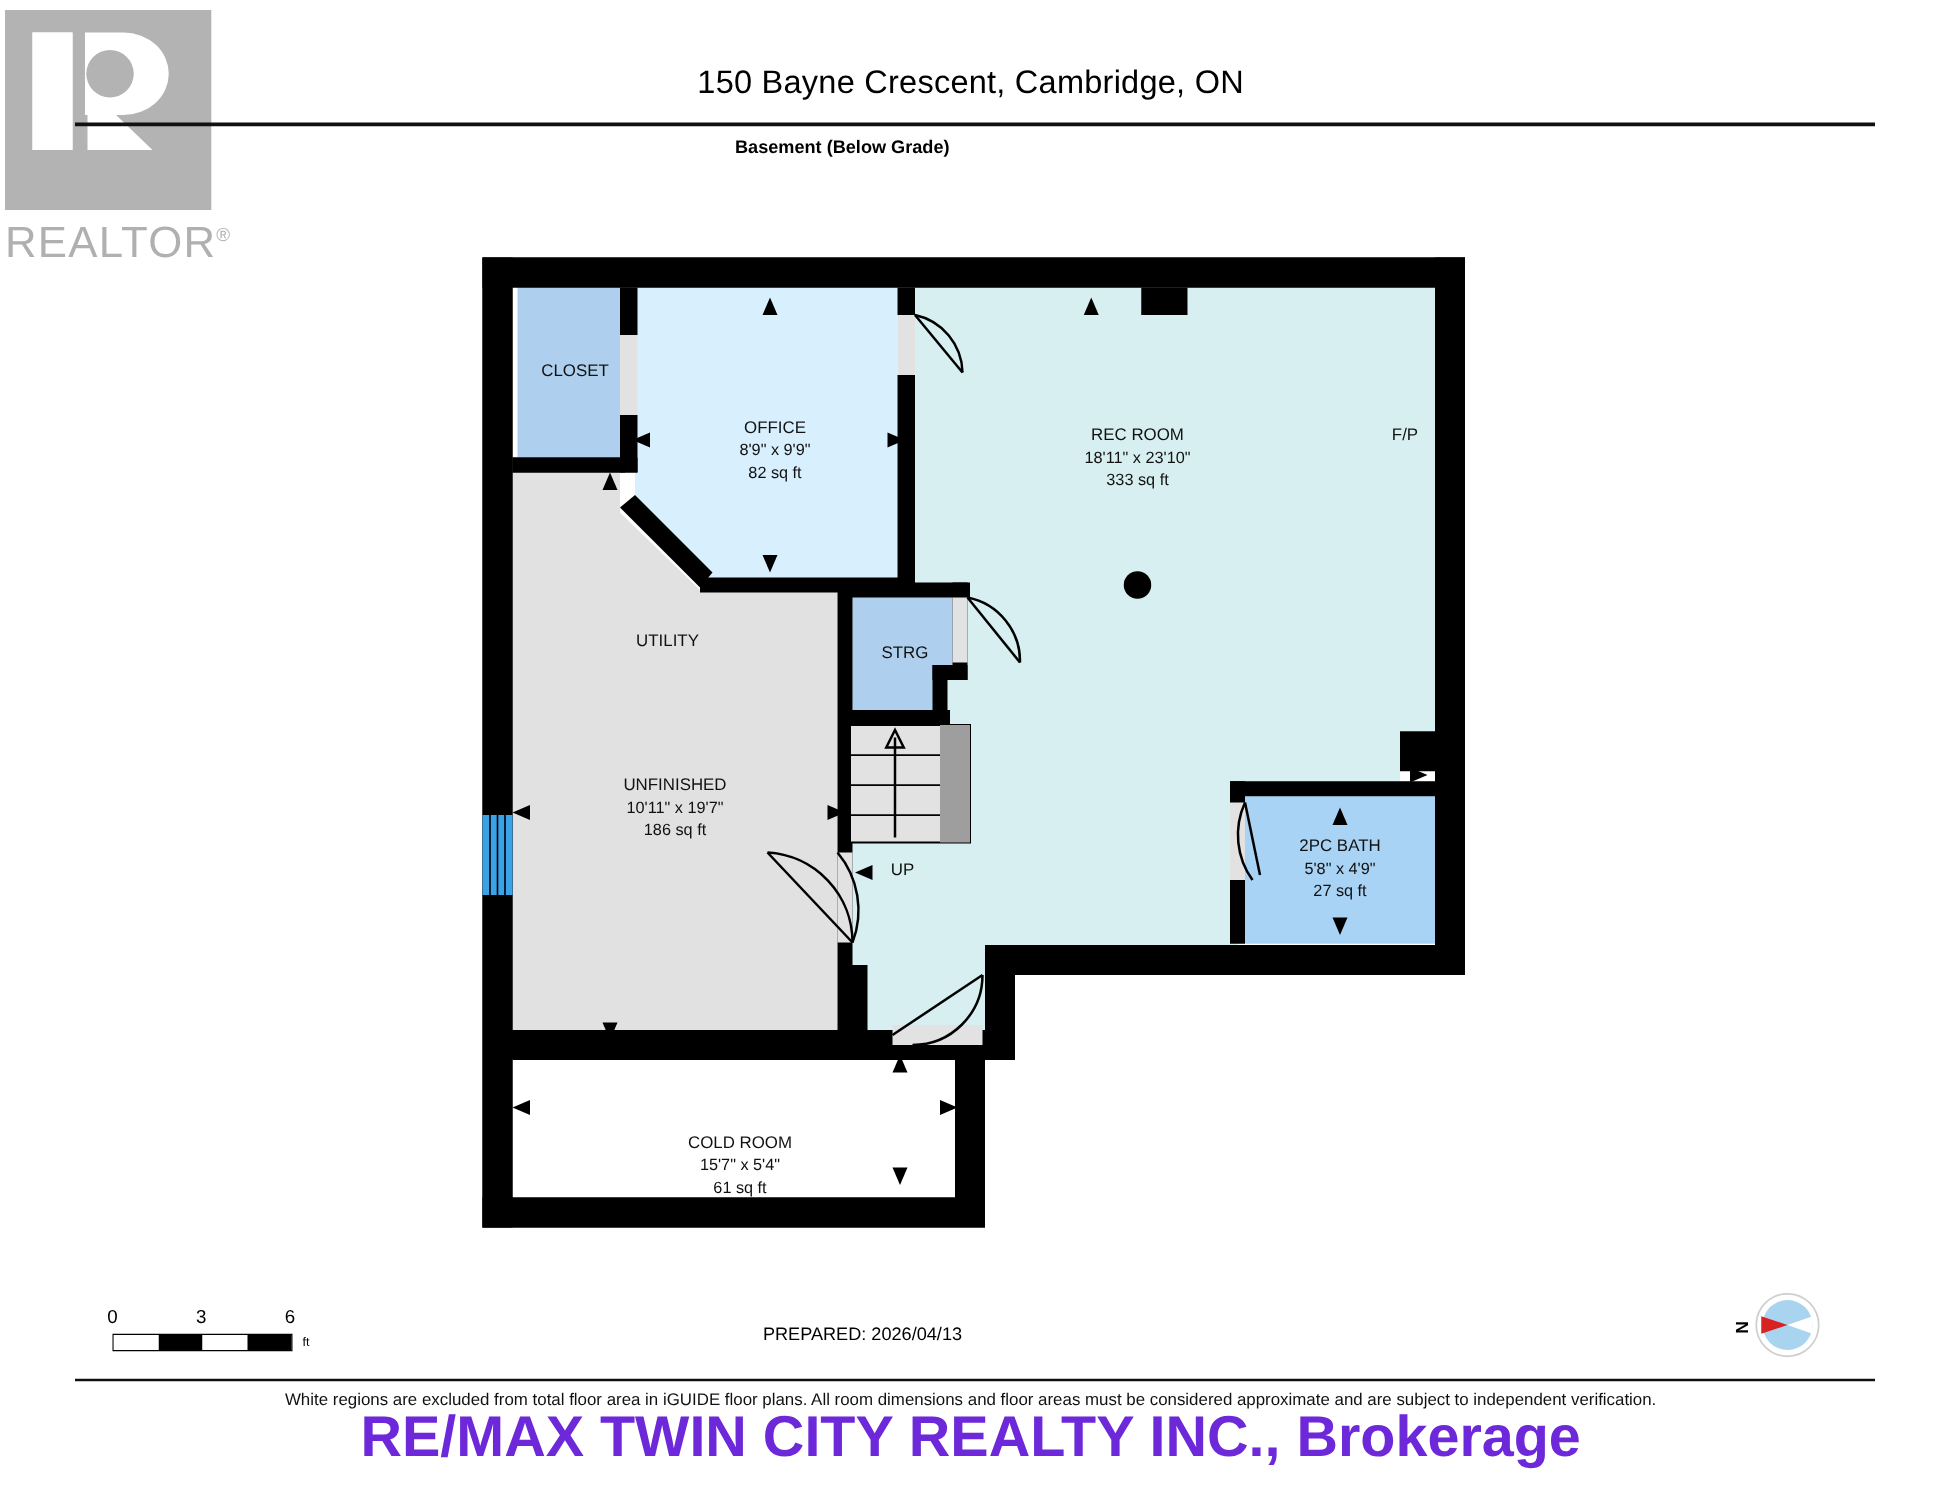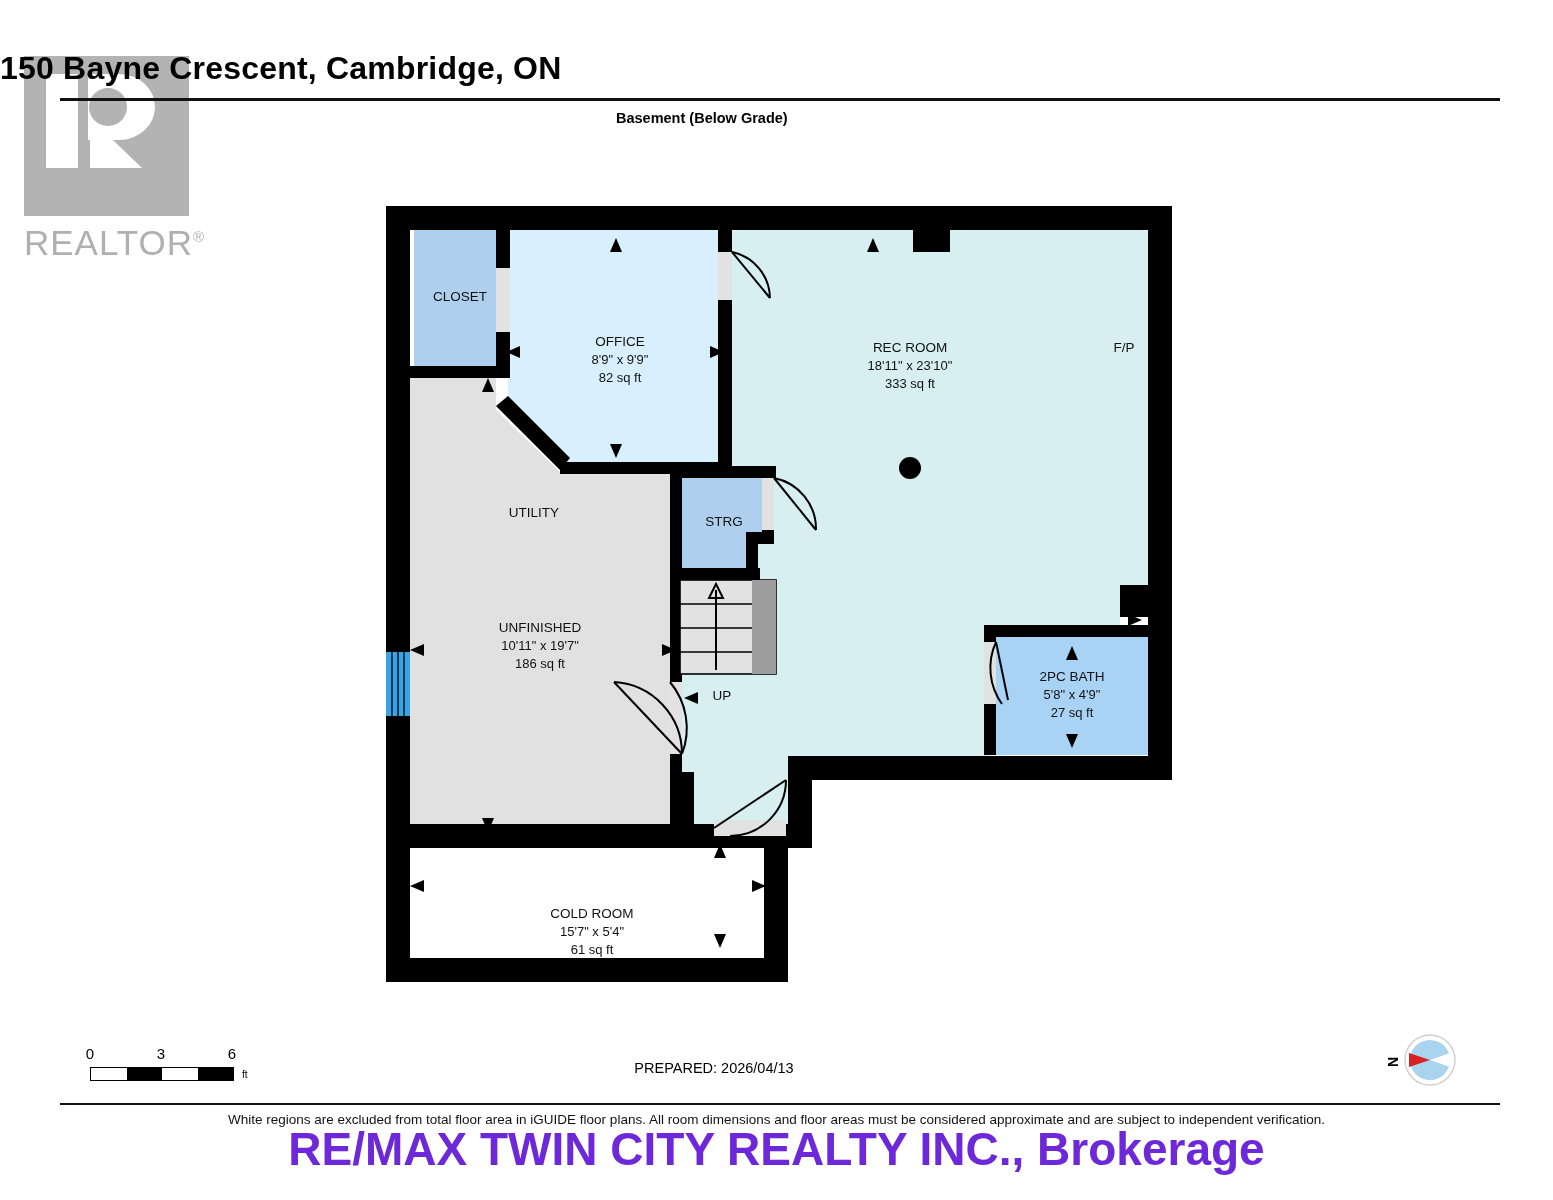--- a/index.html
+++ b/index.html
@@ -1,52 +1,52 @@
 <!DOCTYPE html>
 <html><head>
 <meta charset="utf-8">
 <style>
   html,body{margin:0;padding:0;background:#ffffff;}
   body{width:1553px;height:1200px;position:relative;overflow:hidden;
        font-family:"Liberation Sans","DejaVu Sans",sans-serif;color:#000;}
 
   
-  #realtor-logo{position:absolute;left:24px;top:8px;width:190px;height:200px;margin-top:48px;}
+  #realtor-logo{position:absolute;left:4px;top:8px;width:190px;height:200px;}
   #realtor-mark{position:absolute;left:0;top:0;width:165px;height:160px;background:#b3b3b3;}
   #realtor-word{position:absolute;left:0;top:162px;width:190px;
       font-size:35px;letter-spacing:1px;color:#b0b0b0;line-height:38px;font-weight:400;}
   #realtor-word sup{font-size:15px;vertical-align:super;}
 
   
-  #page-title{position:absolute;left:0;top:50px;width:1553px;text-align:left;
-      font-size:32px;font-weight:bold;letter-spacing:.2px;}
+  #page-title{position:absolute;left:0;top:50px;width:1553px;text-align:center;
+      font-size:26px;font-weight:normal;letter-spacing:.2px;}
   #title-rule{position:absolute;left:60px;top:98px;width:1440px;height:3px;background:#111;}
 
   #summary{position:absolute;left:588px;top:110px;width:700px;}
   #summary-row{display:flex;align-items:flex-start;}
-  #summary-label{font-size:14.5px;font-weight:bold;white-space:nowrap;padding-right:16px;margin-left:28px;}
+  #summary-label{font-size:14.5px;font-weight:bold;white-space:nowrap;padding-right:16px;}
   #summary-values{font-size:14.5px;line-height:25px;}
 
   
   #floorplan{position:absolute;left:380px;top:200px;width:800px;height:800px;text-align:right;}
 
   .rm-label{font-family:"Liberation Sans","DejaVu Sans",sans-serif;
       font-size:13.5px;fill:#111;text-anchor:middle;}
   .rm-sub{font-family:"Liberation Sans","DejaVu Sans",sans-serif;
       font-size:13px;fill:#111;text-anchor:middle;}
 
   
   #scalebar{position:absolute;left:80px;top:1045px;width:200px;height:50px;}
   .sb-num{position:absolute;top:0;font-size:15px;transform:translateX(-50%);}
   #sb-track{position:absolute;left:10px;top:22px;width:142px;height:12px;
       border:1.5px solid #000;display:flex;}
   #sb-track div{height:100%;}
   #sb-ft{position:absolute;left:162px;top:24px;font-size:10px;}
 
-  #prepared{position:absolute;left:0;top:1060px;width:1380px;text-align:center;font-size:14.5px;margin-left:24px;}
+  #prepared{position:absolute;left:0;top:1060px;width:1380px;text-align:center;font-size:14.5px;}
 
   #compass{position:absolute;left:1388px;top:1032px;width:70px;height:56px;}
   #compass-n{position:absolute;left:0;top:22px;font-size:14px;font-weight:bold;
       transform:rotate(-90deg);transform-origin:center;}
 
   #footer-rule{position:absolute;left:60px;top:1103px;width:1440px;height:2px;background:#111;}
   #disclaimer{position:absolute;left:0;top:1112px;width:1553px;text-align:center;
       font-size:13.5px;color:#111;}
   #watermark{position:absolute;left:0;top:1122px;width:1553px;text-align:center;
       font-size:46px;font-weight:bold;color:#6d28d9;letter-spacing:0px;

